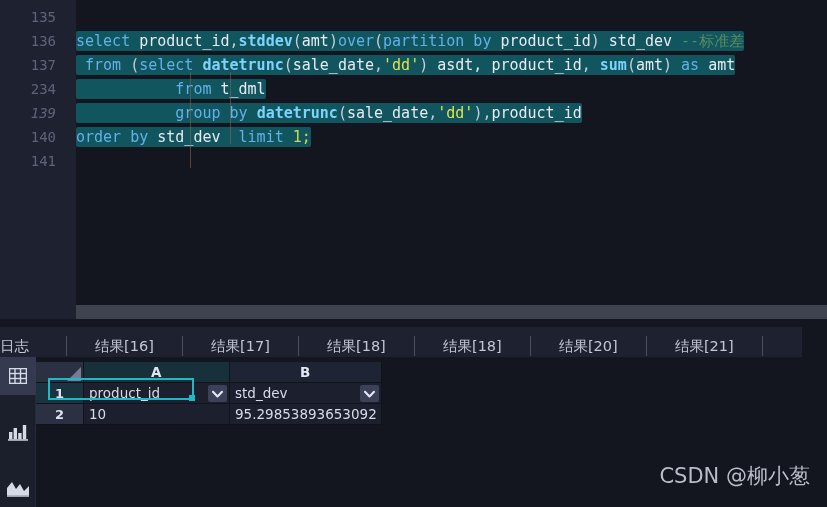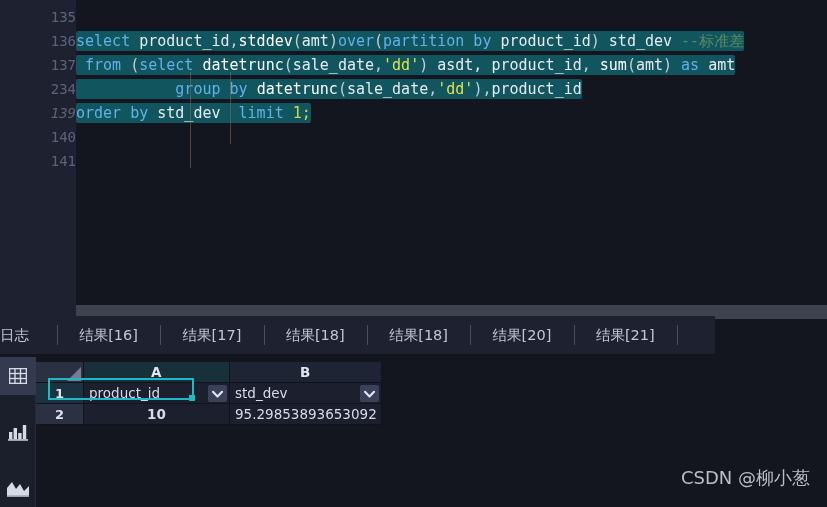--- a/index.html
+++ b/index.html
@@ -15,33 +15,33 @@
   .editor {
     position: absolute; left: 0; top: 0; width: 827px; height: 305px;
     background: #14161f; overflow: hidden;
   }
   .gutter {
     position: absolute; left: 0; top: 0; width: 76px; height: 305px;
     background: #1e2130;
   }
   .gutter-num {
     height: 24px; line-height: 24px; text-align: right;
-    padding-right: 0; color: #5e6379;
+    padding-right: 20px; color: #5e6379;
     font-family: "DejaVu Sans Mono", "Liberation Mono", monospace;
     font-size: 14px;
   }
   .code-area {
     position: absolute; left: 76px; top: 0; right: 0; height: 305px;
     font-family: "DejaVu Sans Mono", "Liberation Mono", monospace;
     font-size: 15px;
   }
   .cline { height: 24px; line-height: 24px; white-space: pre; position: relative; }
   .sel { background: #11565f; border-radius: 2px; padding: 1px 0; }
   .tok-kw   { color: #62b0e8; }
-  .tok-fn   { color: #ffffff; }
+  .tok-fn   { color: #7dd3fc; font-weight: bold; }
   .tok-id   { color: #e8eaf0; }
   .tok-str  { color: #e3e34a; }
   .tok-num  { color: #cdd94a; }
   .tok-cmt  { color: #5c8a5c; }
   .tok-punc { color: #c8ccd8; }
   .indent-guides {
     position: absolute; left: 0; top: 0; width: 100%; height: 305px;
     pointer-events: none;
   }
   .iguide { position: absolute; width: 1px; background: #8a6a50; opacity: .55; }
@@ -51,21 +51,21 @@
     position: absolute; left: 0; top: 305px; width: 827px; height: 14px;
     background: #1e2130;
   }
   .hscroll-track {
     position: absolute; left: 76px; top: 0; right: 0; height: 14px;
     background: #3f434f;
   }
 
   
   .tabbar {
-    position: absolute; left: 0; top: 316px; width: 715px; height: 38px;
+    position: absolute; left: 0; top: 327px; width: 802px; height: 38px;
     background: #1e2130; display: flex; align-items: center;
   }
   .tab {
     height: 38px; display: flex; align-items: center; justify-content: center;
     color: #c2c7d6; font-size: 14.5px; position: relative;
     padding: 0 14px;
   }
   .tab.first { width: 68px; padding-left: 0; justify-content: flex-start; padding-right: 0; }
   .tab-sep {
     position: absolute; left: 0; top: 9px; width: 1px; height: 20px;
@@ -109,21 +109,21 @@
     background: #1f2434; text-align: center; font-weight: bold;
     color: #e2e6f2; letter-spacing: .5px;
   }
   .colhead.selcol { background: #17303a; }
   .rowhead {
     width: 48px; background: #2b3043; text-align: center; font-weight: bold;
     color: #dfe3ef; font-size: 13px;
   }
   .rowhead.selrow { background: #1b3340; }
   .datacell { background: #1b1f2e; padding: 0 5px; }
-  .datacell.numeric { text-align: center; font-weight: bold; }
+  .datacell.numeric { text-align: left; }
   .headercell {
     background: #1b1f2e; padding: 0 5px; padding-right: 24px;
   }
   .dd {
     position: absolute; right: 2px; top: 2px; width: 19px; height: 17px;
     background: #3b4158; border-radius: 2px;
     display: flex; align-items: center; justify-content: center;
   }
   .dd svg { display: block; }
   .cellsel {
@@ -131,21 +131,21 @@
     width: 146px; height: 22px;
     border: 2px solid #1fb8c4; box-sizing: border-box; pointer-events: none;
   }
   .cellsel-handle {
     position: absolute; right: -3px; bottom: -3px; width: 6px; height: 6px;
     background: #1fb8c4;
   }
 
   .watermark {
     position: absolute; right: 17px; bottom: 17px;
-    color: #b9bdc9; font-size: 18px;
+    color: #b9bdc9; font-size: 21px;
     font-family: "DejaVu Sans", "Liberation Sans", sans-serif;
   }
 </style>
 </head>
 <body>
 
 <div id="app">
 
   <div class="editor">
     <div class="gutter" id="gutter">
@@ -154,20 +154,21 @@
         <div class="gutter-num" style="margin-top: 0px;">137</div>
         <div class="gutter-num" style="margin-top: 0px;">234</div>
         <div class="gutter-num" style="margin-top: 0px; font-style: italic;">139</div>
         <div class="gutter-num" style="margin-top: 0px;">140</div>
         <div class="gutter-num" style="margin-top: 0px;">141</div>
       </div>
     <div class="code-area" id="codeArea">
         <div class="cline" style="margin-top: 5px;"></div>
         <div class="cline"><span class="sel"><span class="tok-kw">select </span><span class="tok-id">product_id</span><span class="tok-punc">,</span><span class="tok-fn">stddev</span><span class="tok-punc">(</span><span class="tok-id">amt</span><span class="tok-punc">)</span><span class="tok-kw">over</span><span class="tok-punc">(</span><span class="tok-kw">partition by </span><span class="tok-id">product_id</span><span class="tok-punc">)</span><span class="tok-id"> std_dev </span><span class="tok-cmt">--标准差</span></span></div>
         <div class="cline"><span class="sel"><span class="tok-id"> </span><span class="tok-kw">from </span><span class="tok-punc">(</span><span class="tok-kw">select </span><span class="tok-fn">datetrunc</span><span class="tok-punc">(</span><span class="tok-id">sale_date</span><span class="tok-punc">,</span><span class="tok-str">'dd'</span><span class="tok-punc">)</span><span class="tok-id"> asdt, </span><span class="tok-id">product_id</span><span class="tok-punc">, </span><span class="tok-fn">sum</span><span class="tok-punc">(</span><span class="tok-id">amt</span><span class="tok-punc">)</span><span class="tok-id"> </span><span class="tok-kw">as</span><span class="tok-id"> amt</span></span></div>
+        <div class="cline"><span class="sel"><span class="tok-id">           </span><span class="tok-kw">from </span><span class="tok-id">t_dml</span></span></div>
         <div class="cline"><span class="sel"><span class="tok-id">           </span><span class="tok-kw">group by </span><span class="tok-fn">datetrunc</span><span class="tok-punc">(</span><span class="tok-id">sale_date</span><span class="tok-punc">,</span><span class="tok-str">'dd'</span><span class="tok-punc">)</span><span class="tok-punc">,</span><span class="tok-id">product_id</span></span></div>
         <div class="cline"><span class="sel"><span class="tok-kw">order by </span><span class="tok-id">std_dev</span><span class="tok-id">  </span><span class="tok-kw">limit </span><span class="tok-num">1</span><span class="tok-num">;</span></span></div>
       </div>
     <div class="indent-guides">
       <div class="iguide" style="left:190px; top:72px;  height:72px;"></div>
       <div class="iguide" style="left:230px; top:72px;  height:72px;"></div>
       <div class="iguide" style="left:190px; top:144px; height:24px;"></div>
     </div>
   </div>
 

